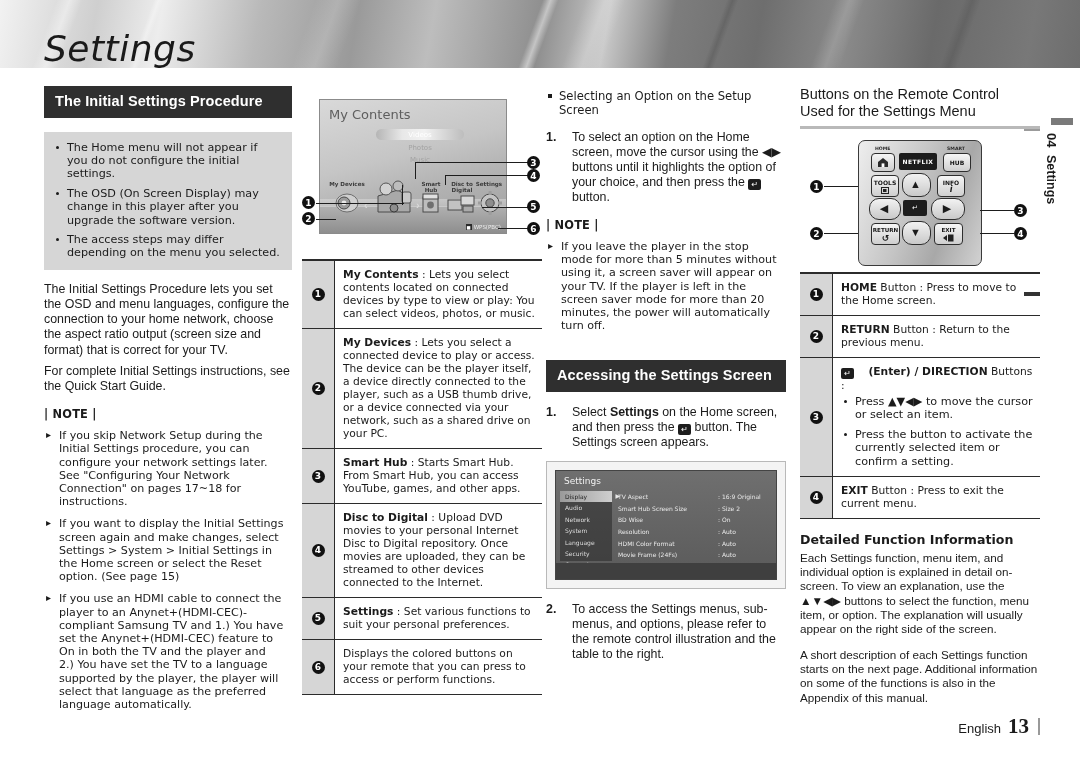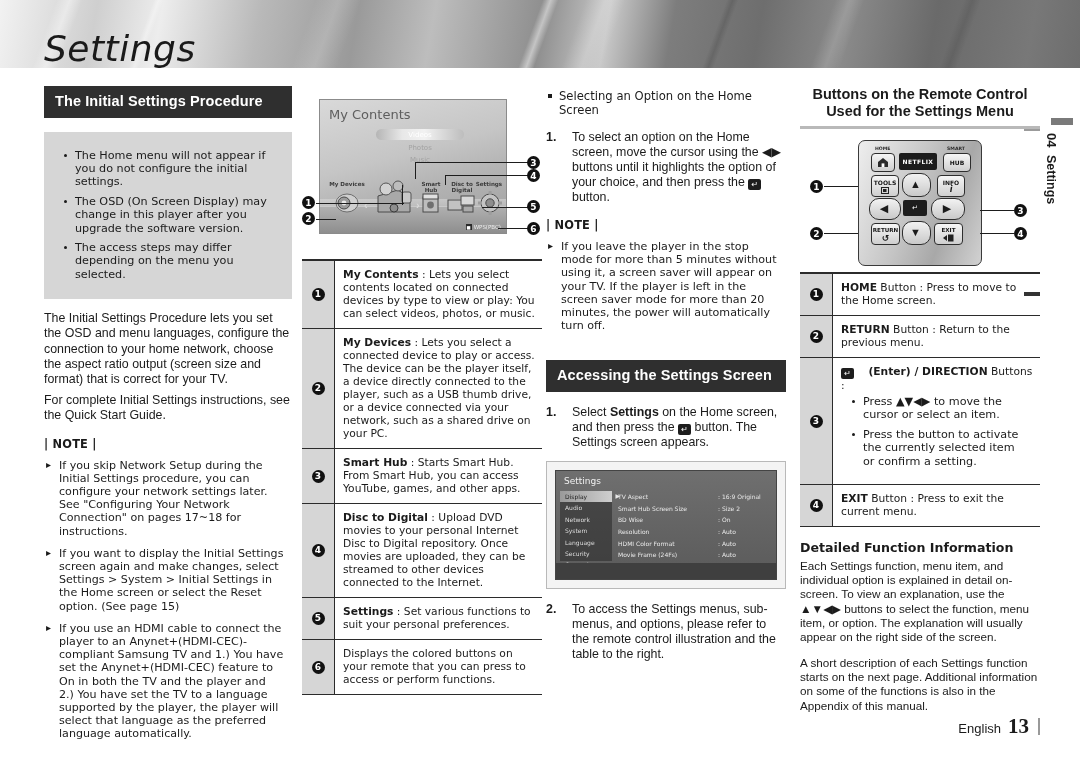--- a/index.html
+++ b/index.html
@@ -40,21 +40,21 @@
   .col{position:absolute;top:86px;}
   .col1{left:44px;width:248px;}
   .col2{left:302px;width:240px;}
   .col3{left:546px;width:240px;}
   .col4{left:800px;width:240px;}
 
   .sec-head{background:#2f2f2f;color:#fff;font-weight:bold;font-size:14.5px;
     padding:8px 11px 9px 11px;letter-spacing:.1px;line-height:1;}
 
   .note-box{background:#d6d6d6;margin-top:14px;padding:9px 11px 10px 9px;}
-  ul.bullets{list-style:none;margin:8px;padding:0;}
+  ul.bullets{list-style:none;margin:0;padding:0;}
   ul.bullets li{position:relative;padding-left:14px;font-size:11.2px;line-height:13.4px;margin-bottom:6px;
     font-family:"DejaVu Sans","Liberation Sans",sans-serif;}
   ul.bullets li:last-child{margin-bottom:0;}
   ul.bullets li:before{content:"";position:absolute;left:3px;top:5px;width:3.4px;height:3.4px;border-radius:50%;background:#1b1b1b;}
 
   .body-p{font-size:12.4px;line-height:15.2px;margin:12px 0 0 0;}
   .note-label{font-weight:bold;font-size:11.4px;margin-top:13px;letter-spacing:.2px;
     font-family:"DejaVu Sans","Liberation Sans",sans-serif;}
   ul.arrows{list-style:none;margin:8px 8px 0 0;padding:0;}
   ul.arrows li{position:relative;padding-left:15px;font-size:11.1px;line-height:13.2px;margin-bottom:9px;
@@ -136,21 +136,21 @@
     font-weight:bold;color:#161616;}
   .klbl{position:absolute;font-size:4.6px;font-weight:bold;color:#2a2a2a;font-family:"DejaVu Sans",sans-serif;}
   .netflix{position:absolute;background:#1c1c1c;color:#fff;font-size:6px;font-weight:bold;letter-spacing:.4px;
     display:flex;align-items:center;justify-content:center;border-radius:2px;font-family:"DejaVu Sans",sans-serif;}
   .dirring{position:absolute;border:1.4px solid #2e2e2e;border-radius:10px;
     background:linear-gradient(180deg,#f2f2f2,#c9c9c9);}
   .enterkey{position:absolute;background:#1d1d1d;color:#fff;border-radius:2px;display:flex;align-items:center;
     justify-content:center;font-size:7px;font-family:"DejaVu Sans",sans-serif;}
 
   .divider{height:3px;background:#b9b9b9;margin-top:6px;}
-  .h2{font-weight:bold;font-size:14.5px;line-height:17px;text-align:center;}
+  .h2{font-weight:normal;font-size:14.5px;line-height:17px;}
   .h3{font-weight:bold;font-size:12.6px;margin-top:13px;font-family:"DejaVu Sans","Liberation Sans",sans-serif;}
   .p4{font-size:11.7px;line-height:14.2px;margin-top:4px;}
 
   .footer{position:absolute;right:40px;bottom:22px;display:flex;align-items:baseline;gap:7px;}
   .footer .lang{font-size:13px;}
   .footer .pg{font-size:21px;font-weight:bold;font-family:"Liberation Serif","DejaVu Serif",serif;}
   .footer .tick{width:2px;height:17px;background:#999;align-self:center;margin-left:2px;}
 </style>
 </head>
 <body>
@@ -317,21 +317,21 @@
       <div class="numrow">
         <div class="numcell">
             <div class="badge">6</div>
           </div>
         <div class="txtcell"><span>Displays the colored buttons on your remote that you can press to access or perform functions.</span></div>
       </div>
     </div>
   </div>
 
   <div class="col col3">
-    <div class="sub-bullet">Selecting an Option on the Home Screen</div>
+    <div class="sub-bullet">Selecting an Option on the Setup Screen</div>
 
     <div class="step">
       <div class="n">1.</div>
       <div class="t"><span>To select an option on the Home screen, move the cursor using the </span><b>◀▶</b><span> buttons until it highlights the option of your choice, and then press the </span><span class="ebtn">↵</span><span> button.</span></div>
     </div>
 
     <div class="note-label">| NOTE |</div>
     <ul class="arrows">
       <li>If you leave the player in the stop mode for more than 5 minutes without using it, a screen saver will appear on your TV. If the player is left in the screen saver mode for more than 20 minutes, the power will automatically turn off.</li>
     </ul>

